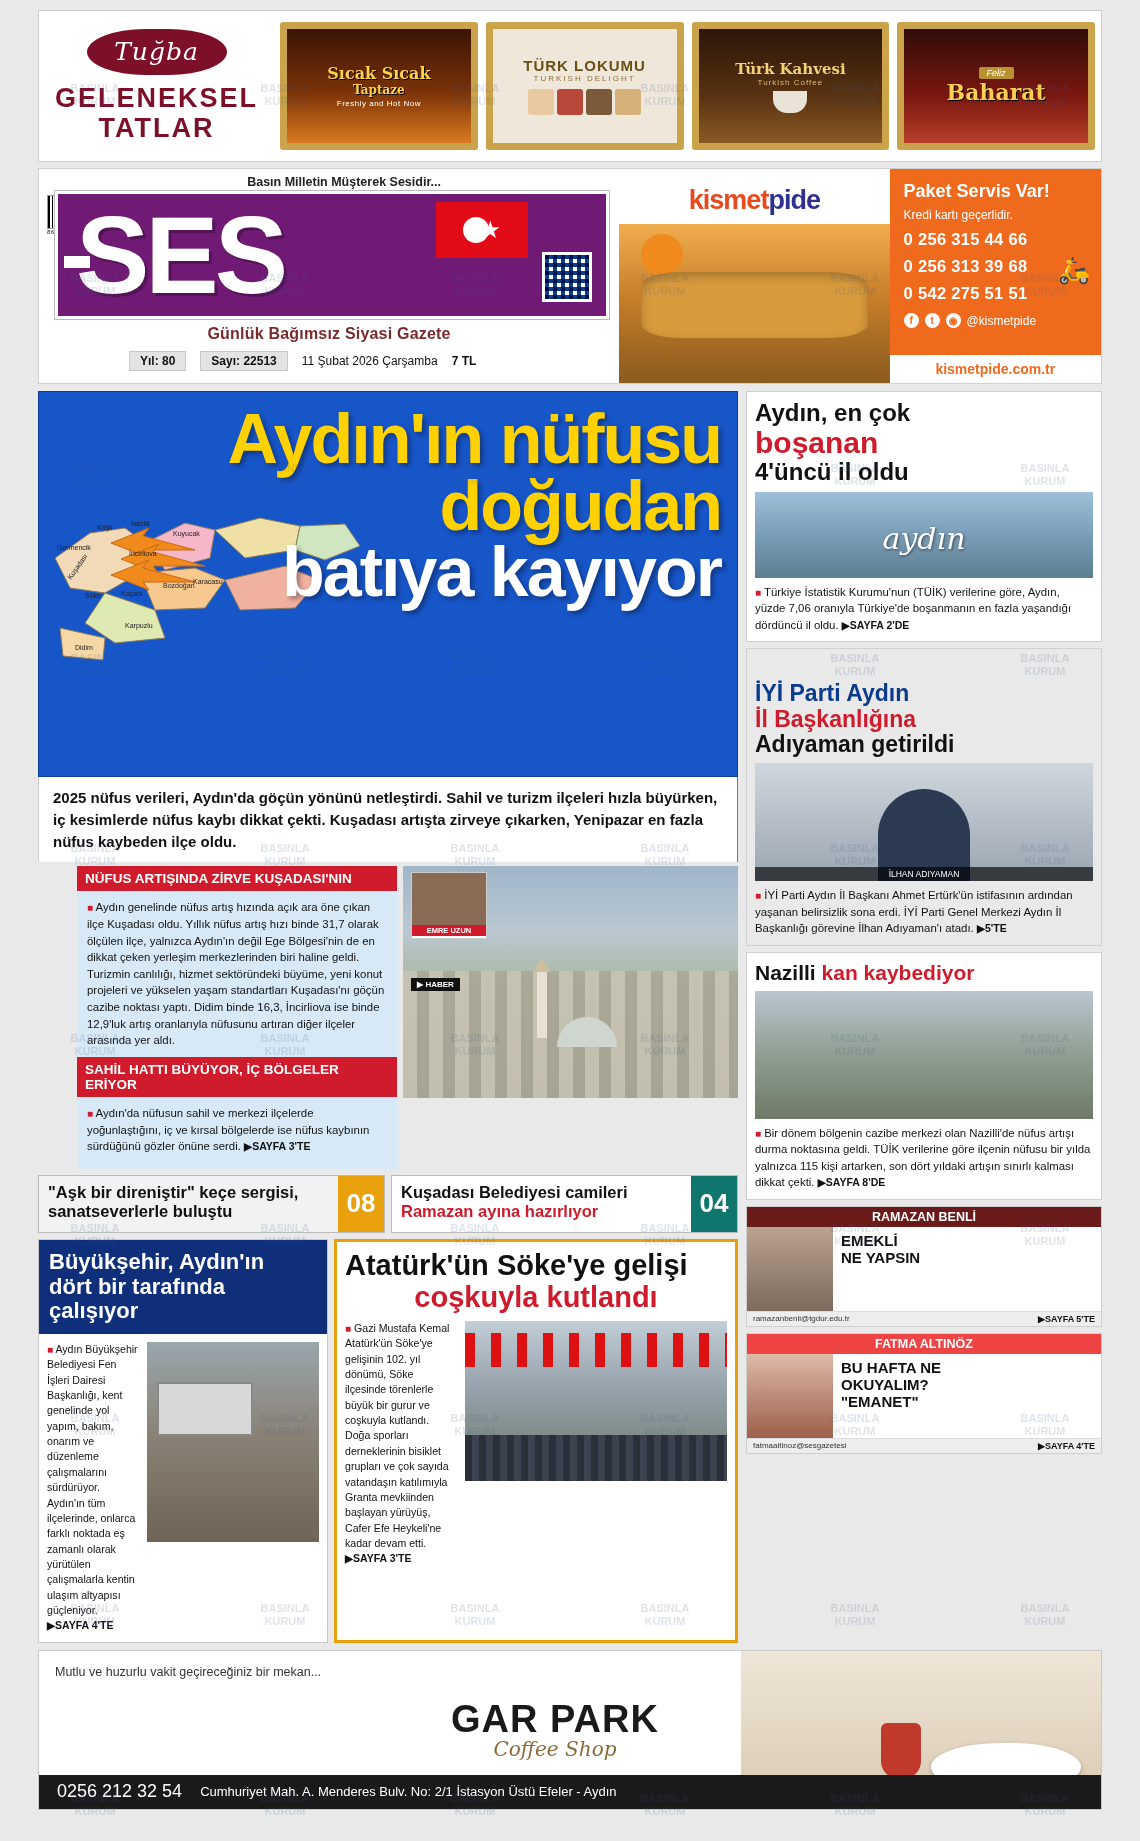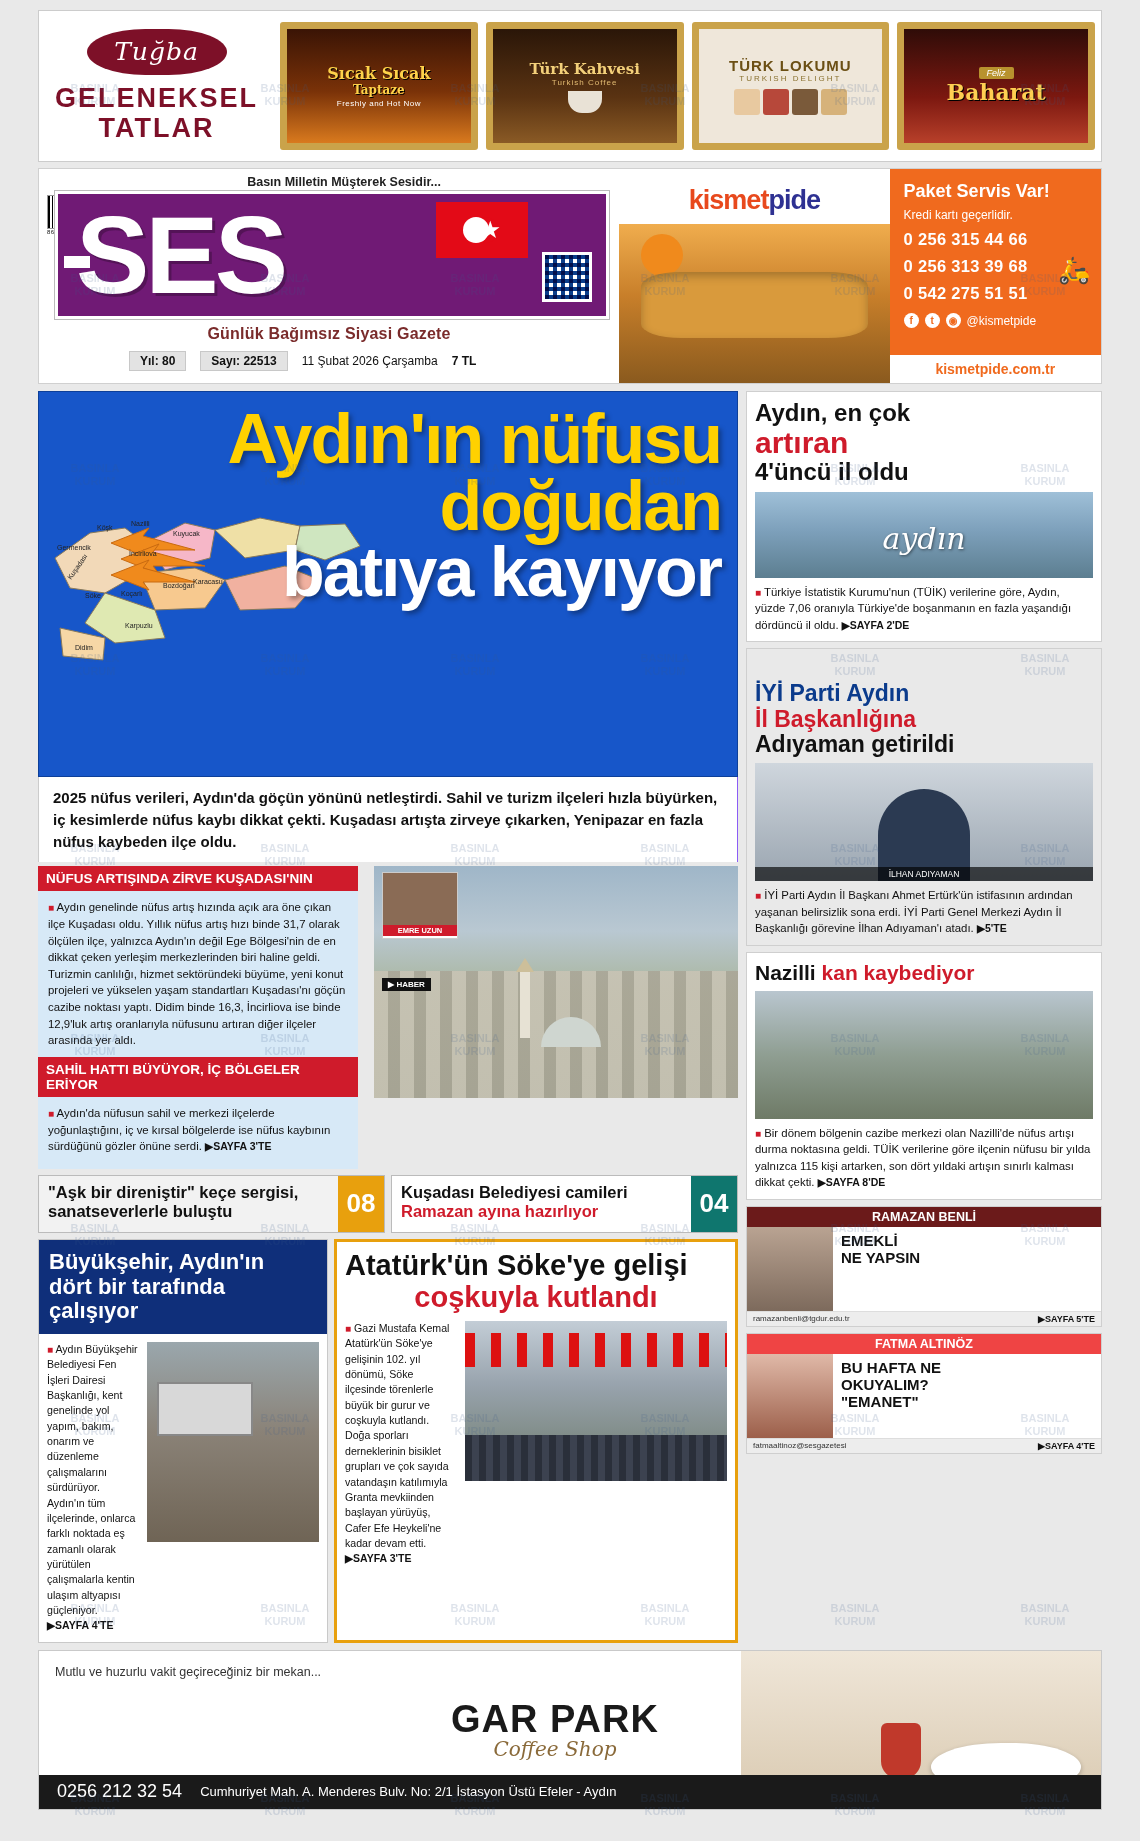--- a/index.html
+++ b/index.html
@@ -245,21 +245,21 @@
   .hero h1 .l2 { display:block; text-align:right; }
   .hero-map {
     position: absolute; left: 6px; top: 96px; width: 330px; height: 180px; z-index: 2;
   }
   .hero-map svg { width:100%; height:100%; }
   .lede {
     background:#fff; padding: 10px 14px; font-size: 15px; line-height: 1.45; font-weight: bold;
     border-left:1px solid #ccc;border-right:1px solid #8b5cf6;
   }
 
-  .two-col { display:flex; gap:16px; margin-top:4px; }
+  .two-col { display:flex; gap:6px; margin-top:4px;margin-left:39px; }
   .tc-left { width: 320px; background:#d7e9f7; padding: 0 0 6px 0; }
   .tc-right { flex:1; position:relative; }
   .subhead-bar {
     background:#cf1b2b; color:#fff; font-weight:bold; font-size: 13.5px;
     padding: 5px 8px;
   }
   .tc-body { padding: 8px 10px; font-size: 11.4px; line-height:1.46; color:#111; }
   .tc-body .sq { color:#cf1b2b; font-size:10px; }
   .photo-city {
     width:100%; height: 232px;
@@ -418,34 +418,34 @@
         <span>GELENEKSEL</span><br>
         <span>TATLAR</span>
       </div>
     </div>
     <div class="ad-frames">
       <div class="ad-frame af1">
         <div class="af-label-red">Sıcak Sıcak</div>
         <div class="af-label-red" style="font-size:12px">Taptaze</div>
         <div class="af-sub">Freshly and Hot Now</div>
       </div>
-      <div class="ad-frame af3">
-        <div class="af3-title">Türk Kahvesi</div>
-        <div class="af3-sub">Turkish Coffee</div>
-        <div class="cup"></div>
-      </div>
       <div class="ad-frame af2">
         <div class="af2-title">TÜRK LOKUMU</div>
         <div class="af2-sub">TURKISH DELIGHT</div>
         <div class="af2-strip">
           <i style="background:#e8c9a0"></i>
             <i style="background:#b7483a"></i>
             <i style="background:#7a5a3a"></i>
             <i style="background:#d6b27a"></i>
         </div>
+      </div>
+      <div class="ad-frame af3">
+        <div class="af3-title">Türk Kahvesi</div>
+        <div class="af3-sub">Turkish Coffee</div>
+        <div class="cup"></div>
       </div>
       <div class="ad-frame af4">
         <div class="af4-badge">Feliz</div>
         <div class="af4-title">Baharat</div>
       </div>
     </div>
   </div>
 
   <div class="masthead">
     <div class="mast-left">
@@ -623,21 +623,21 @@
           </div>
         </div>
       </div>
     </div>
 
     <div class="col-side">
 
       <div class="side-box">
         <div class="side-h1">
           <span>Aydın, en çok</span>
-          <span class="red">artıran</span>
+          <span class="red">boşanan</span>
           <span>4'üncü il oldu</span>
         </div>
         <div class="side-photo">
           <span class="wm">aydın</span>
         </div>
         <div class="side-p">
           <span class="sq">■</span>
           <span>Türkiye İstatistik Kurumu'nun (TÜİK) verilerine göre, Aydın, yüzde 7,06 oranıyla Türkiye'de boşanmanın en fazla yaşandığı dördüncü il oldu.</span>
           <span class="ref">▶<span>SAYFA 2'DE</span></span>
         </div>

